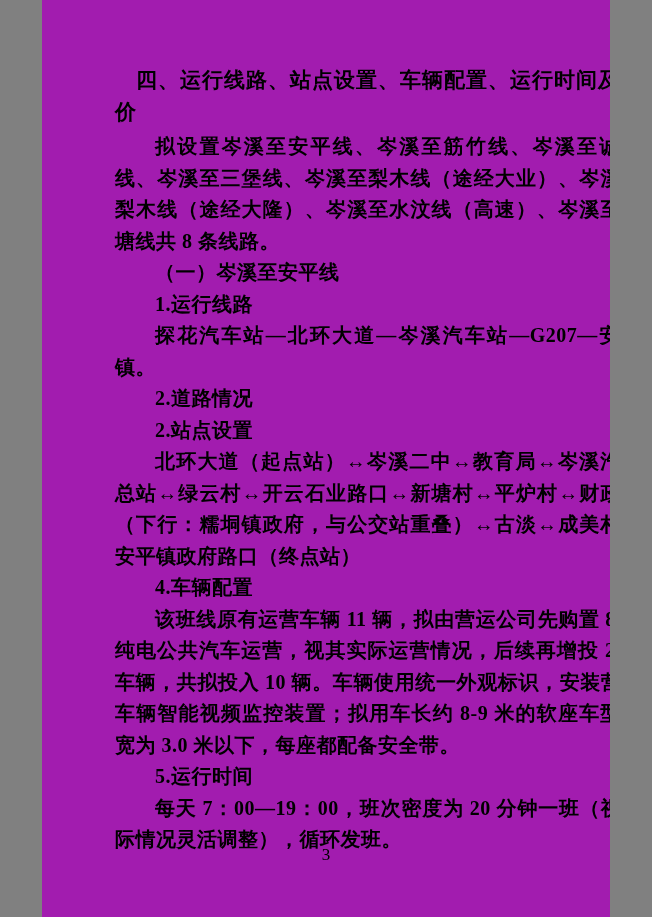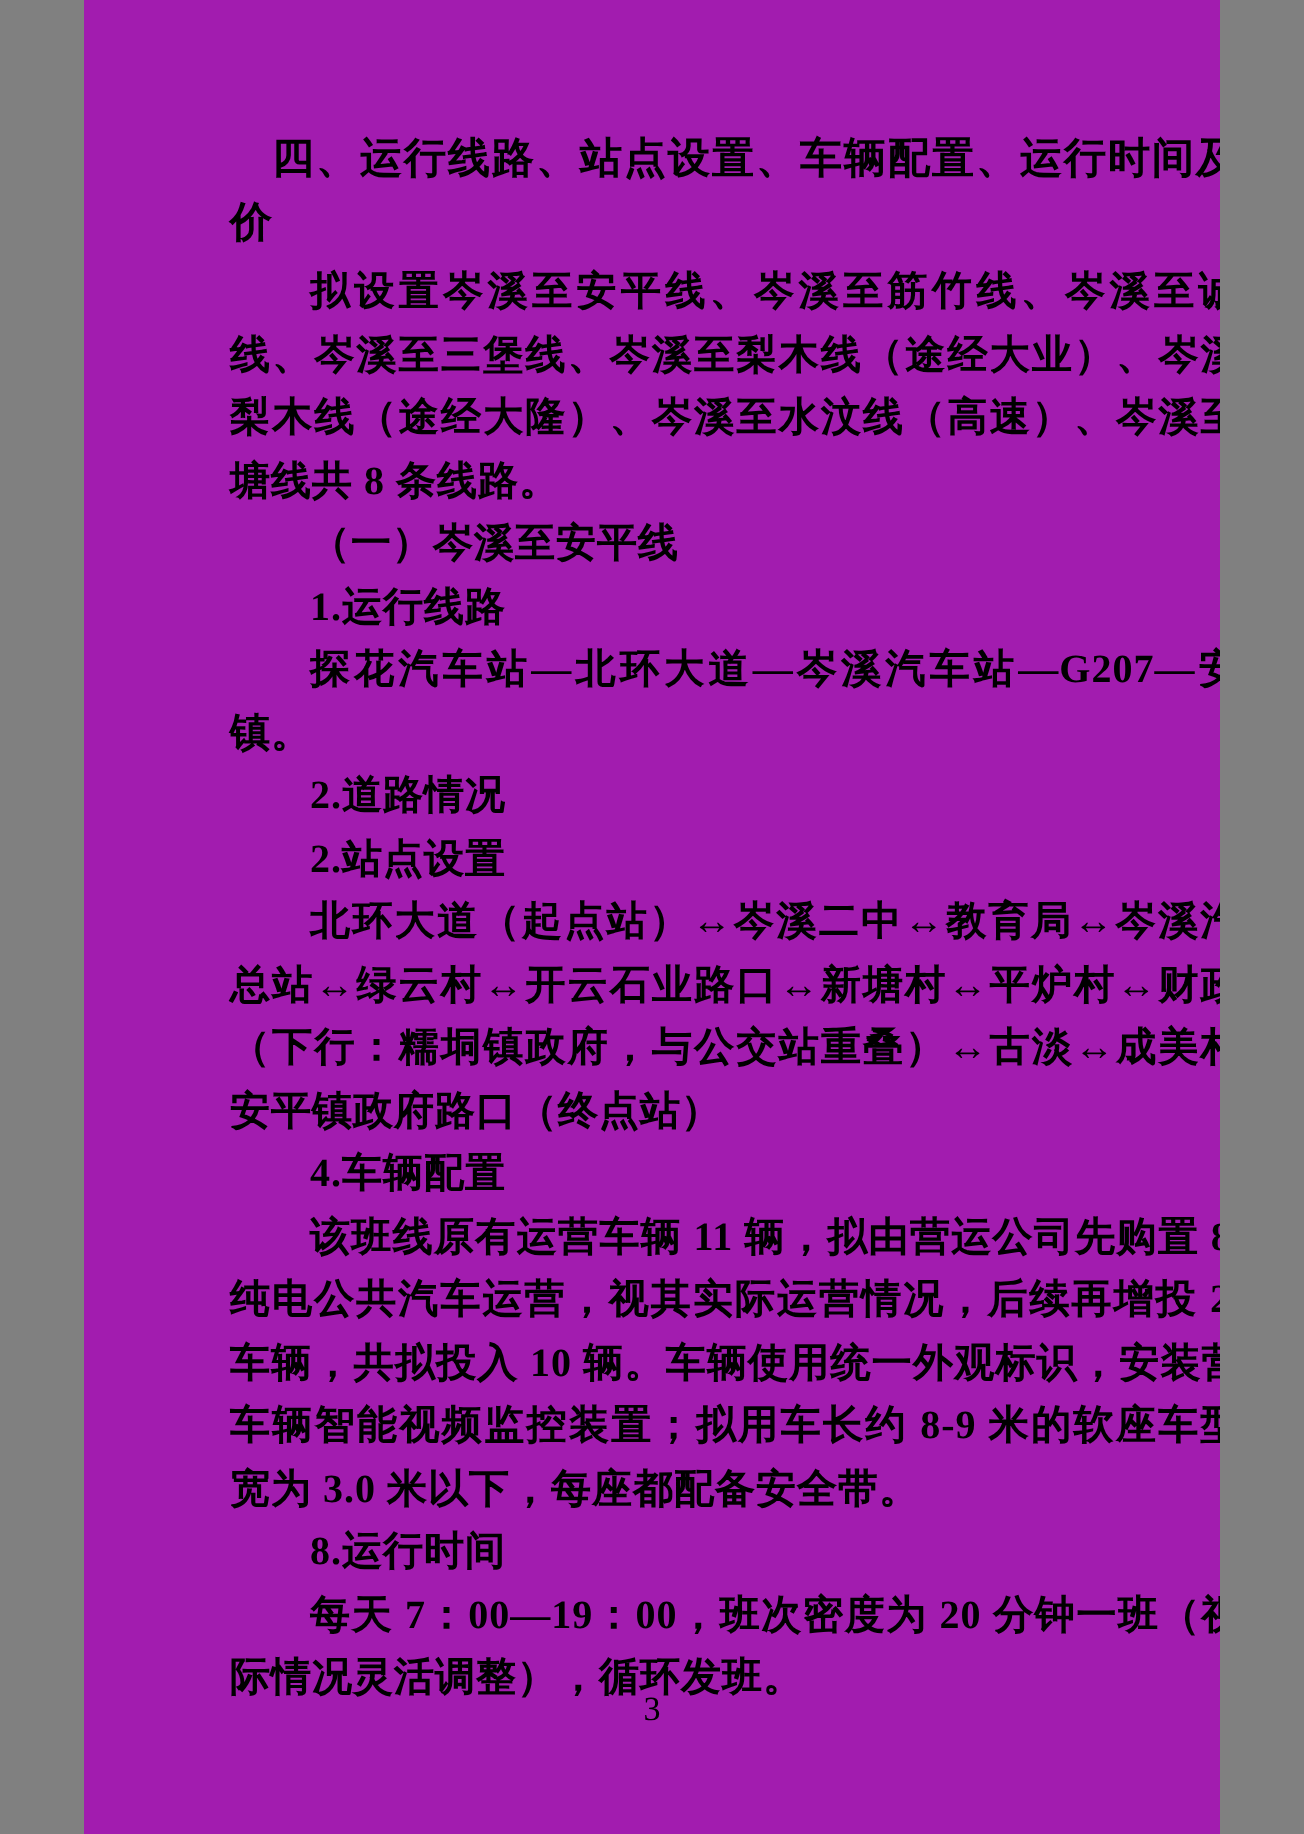--- a/index.html
+++ b/index.html
@@ -78,20 +78,20 @@
     <p class="para">探花汽车站—北环大道—岑溪汽车站—G207—安平镇。</p>
 
     <h3 class="sub-heading">2.道路情况</h3>
 
     <h3 class="sub-heading">2.站点设置</h3>
     <p class="para">北环大道（起点站）↔岑溪二中↔教育局↔岑溪汽车总站↔绿云村↔开云石业路口↔新塘村↔平炉村↔财政所（下行：糯垌镇政府，与公交站重叠）↔古淡↔成美村↔安平镇政府路口（终点站）</p>
 
     <h3 class="sub-heading">4.车辆配置</h3>
     <p class="para">该班线原有运营车辆 11 辆，拟由营运公司先购置 8 辆纯电公共汽车运营，视其实际运营情况，后续再增投 2 台车辆，共拟投入 10 辆。车辆使用统一外观标识，安装营运车辆智能视频监控装置；拟用车长约 8-9 米的软座车型，宽为 3.0 米以下，每座都配备安全带。</p>
 
-    <h3 class="sub-heading">8.运行时间</h3>
+    <h3 class="sub-heading">5.运行时间</h3>
     <p class="para">每天 7：00—19：00，班次密度为 20 分钟一班（视实际情况灵活调整），循环发班。</p>
 
 
   </div>
 
   <div class="page-number">3</div>
 </div>
 
 </body></html>

